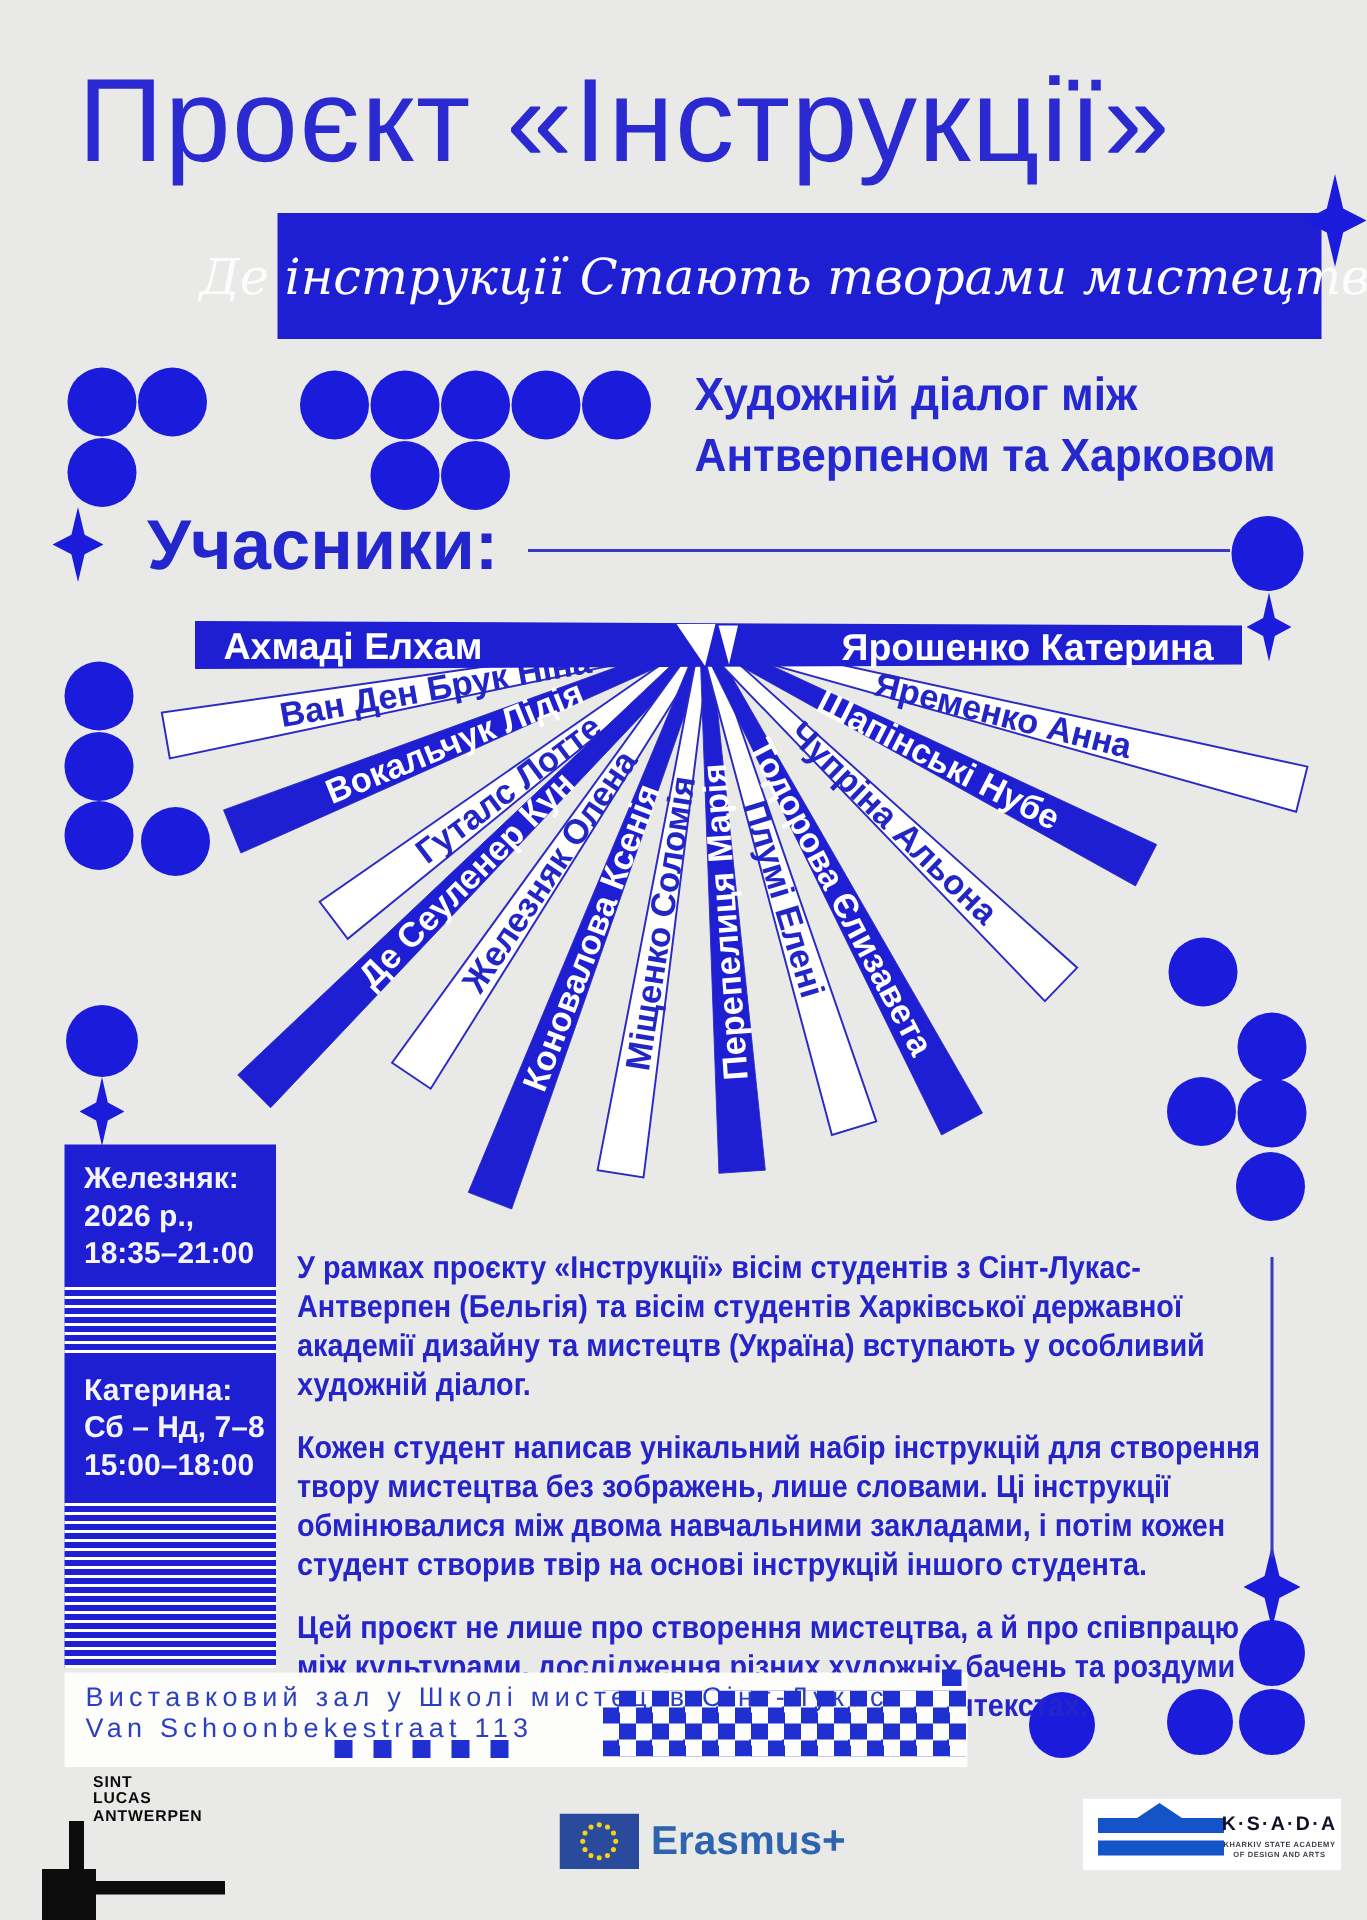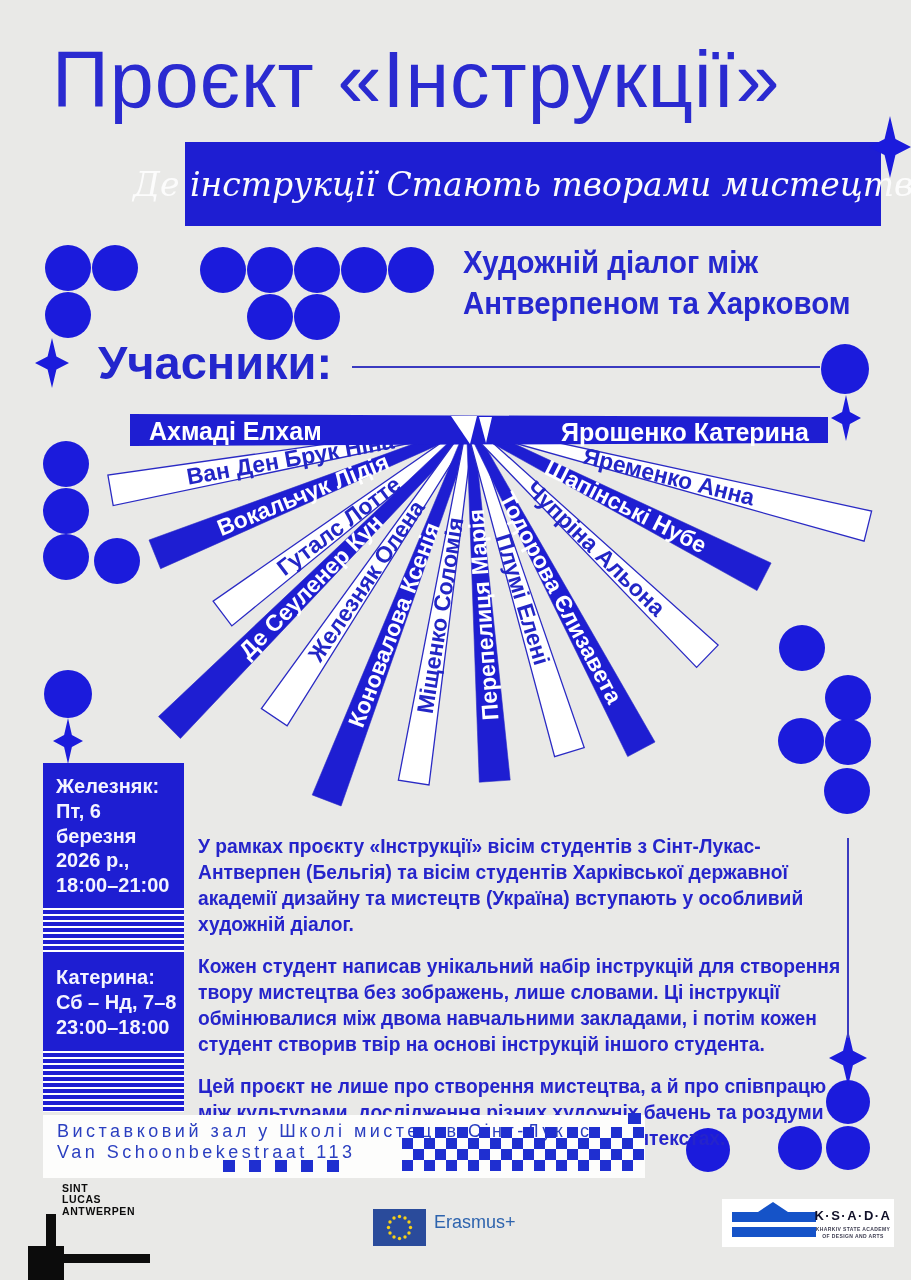--- a/index.html
+++ b/index.html
@@ -45,21 +45,21 @@
            background-size:22px 22px;}
   .sq{position:absolute;background:#1f2fd0;}
 
   .sl-text{position:absolute;left:62px;top:1154px;color:#0c0c0c;font-size:10.5px;font-weight:700;
            letter-spacing:.6px;line-height:1.08;margin-top:29px;}
   .sl-vbar{position:absolute;left:46px;top:1214px;width:10px;height:48px;background:#0c0c0c;}
   .sl-hbar{position:absolute;left:46px;top:1254px;width:104px;height:9px;background:#0c0c0c;}
   .black-sq{position:absolute;left:28px;top:1246px;width:36px;height:34px;background:#0c0c0c;}
 
   .eu-flag{position:absolute;left:373px;top:1209px;}
-  .erasmus{position:absolute;left:434px;top:1212px;color:#2e64ae;font-size:18px;font-weight:400;}
+  .erasmus{position:absolute;left:434px;top:1212px;color:#2e64ae;font-size:27px;font-weight:700;}
   .ksada{position:absolute;left:722px;top:1199px;}
 </style>
 </head>
 <body>
 
 <div class="poster">
 
   <h1 class="title">Проєкт «Інструкції»</h1>
 
   <div class="banner">
@@ -137,29 +137,28 @@
       <polygon points="130,414 828,417 828,443 130,446" fill="#1e1ed2"></polygon>
       <polygon points="451,416 470,444 477,416" fill="#ffffff"></polygon>
       <polygon points="479,417 486,443 492,417" fill="#ffffff"></polygon>
       <text x="149" y="431" text-anchor="start" dominant-baseline="central" fill="#ffffff" font-size="25" font-weight="600">Ахмаді Елхам</text>
       <text x="809" y="432" text-anchor="end" dominant-baseline="central" fill="#ffffff" font-size="25" font-weight="600">Ярошенко Катерина</text>
     </svg>
 
   <div class="sb">
     <div class="sb-t">
       <div>Железняк:</div>
-      <div>Пт, 6 березня</div>
       <div>2026 р.,</div>
-      <div>18:00–21:00</div>
+      <div>18:35–21:00</div>
     </div>
     <div class="stripes sb-s1"></div>
     <div class="sb-t">
       <div>Катерина:</div>
       <div>Сб – Нд, 7–8</div>
-      <div>23:00–18:00</div>
+      <div>15:00–18:00</div>
     </div>
     <div class="stripes sb-s2"></div>
   </div>
 
   <div class="paras">
     <p>У рамках проєкту «Інструкції» вісім студентів з Сінт-Лукас-Антверпен (Бельгія) та вісім студентів Харківської державної академії дизайну та мистецтв (Україна) вступають у особливий художній діалог.</p>
     <p>Кожен студент написав унікальний набір інструкцій для створення твору мистецтва без зображень, лише словами. Ці інструкції обмінювалися між двома навчальними закладами, і потім кожен студент створив твір на основі інструкцій іншого студента.</p>
     <p>Цей проєкт не лише про створення мистецтва, а й про співпрацю між культурами, дослідження різних художніх бачень та роздуми над тим, що означає творити в дуже різних контекстах.</p>
   </div>
 

